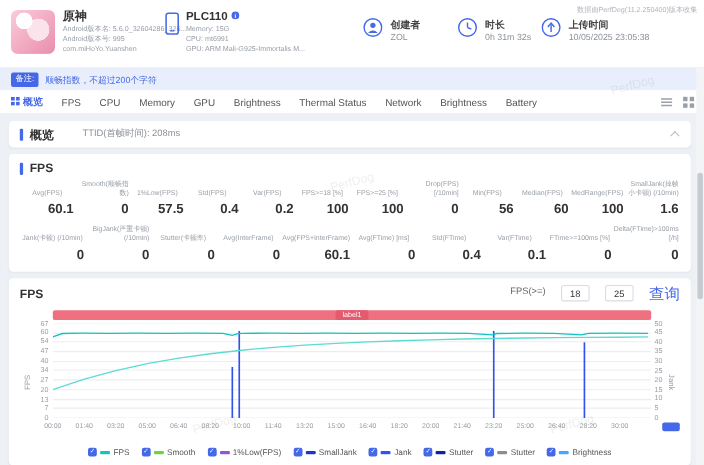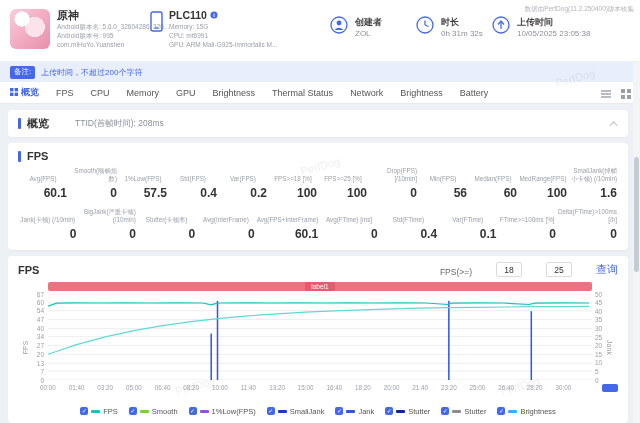--- a/index.html
+++ b/index.html
@@ -47,24 +47,24 @@
   .metrics-card { padding:7px 10px 9px; }
   .m-rows { margin-top:5px; }
   .row-12 { display:grid; grid-template-columns:repeat(12,1fr); }
   .row-10 { display:grid; grid-template-columns:repeat(10,1fr); margin-top:8px; }
   .metric { text-align:right; padding:0 1px; }
   .m-label { font-size:6.3px; color:#9aa0a8; line-height:8px; height:16px; display:flex; align-items:flex-end; justify-content:center; }
   .m-value { font-size:12px; font-weight:bold; color:#333; margin-top:3px; }
 
   .chart-card { flex:1; padding:6px 10px 4px; display:flex; flex-direction:column; }
   .chart-head { display:flex; align-items:center; }
-  .chart-controls { margin-left:auto; display:flex; align-items:flex-end; gap:24px; }
+  .chart-controls { margin-left:auto; display:flex; align-items:flex-start; gap:14px; }
   .fps-filter-label { font-size:8.5px; color:#666; }
   .fps-input { width:26px; height:15px; border:1px solid #d9dce3; border-radius:2px; font-size:8.5px; text-align:center; color:#333; background:#fff; font-family:"Liberation Sans", sans-serif; }
-  .query-btn { font-size:11px; color:#4468e8; cursor:pointer; }
+  .query-btn { font-size:14px; color:#4468e8; cursor:pointer; }
 
   .chart-area { position:relative; margin-top:5px; height:120px; }
   .band { position:absolute; left:30px; right:26px; top:0; height:9px; background:#ef7080; border-radius:2px; display:flex; align-items:center; justify-content:center; }
   .band-chip { background:#e45a6e; color:#fff; font-size:6.5px; line-height:9px; padding:0 6px; border-radius:2px; }
   .plot { position:absolute; left:30px; right:26px; top:12px; bottom:22px; }
   .axis-title { position:absolute; font-size:7px; color:#9aa0a8; }
   .axis-title.left { left:1px; top:52%; transform:rotate(-90deg); }
   .axis-title.right { right:1px; top:52%; transform:rotate(90deg); }
   .ytick { position:absolute; font-size:6.5px; color:#9aa0a8; line-height:7px; }
   .xtick { position:absolute; font-size:6.3px; color:#9aa0a8; transform:translateX(-50%); white-space:nowrap; }
@@ -160,21 +160,21 @@
         <div class="meta-label">上传时间</div>
         <div class="meta-value">10/05/2025 23:05:38</div>
       </div>
     </div>
 
     <div class="collector-note">数据由PerfDog(11.2.250400)版本收集</div>
   </header>
 
   <div class="remark-bar">
     <span class="remark-badge">备注:</span>
-    <span class="remark-text">上传时间，不超过200个字符</span>
+    <span class="remark-text">顺畅指数，不超过200个字符</span>
   </div>
 
   <nav class="tabbar">
     <div style="display:flex;gap:17px;align-items:center;">
         <div class="tab active">
           <span><svg width="8" height="8" viewBox="0 0 8 8">
               <rect x="0" y="0" width="3.4" height="3.4" fill="#4468e8"></rect>
               <rect x="4.6" y="0" width="3.4" height="3.4" fill="#4468e8"></rect>
               <rect x="0" y="4.6" width="3.4" height="3.4" fill="#4468e8"></rect>
               <rect x="4.6" y="4.6" width="3.4" height="3.4" fill="#4468e8"></rect>

